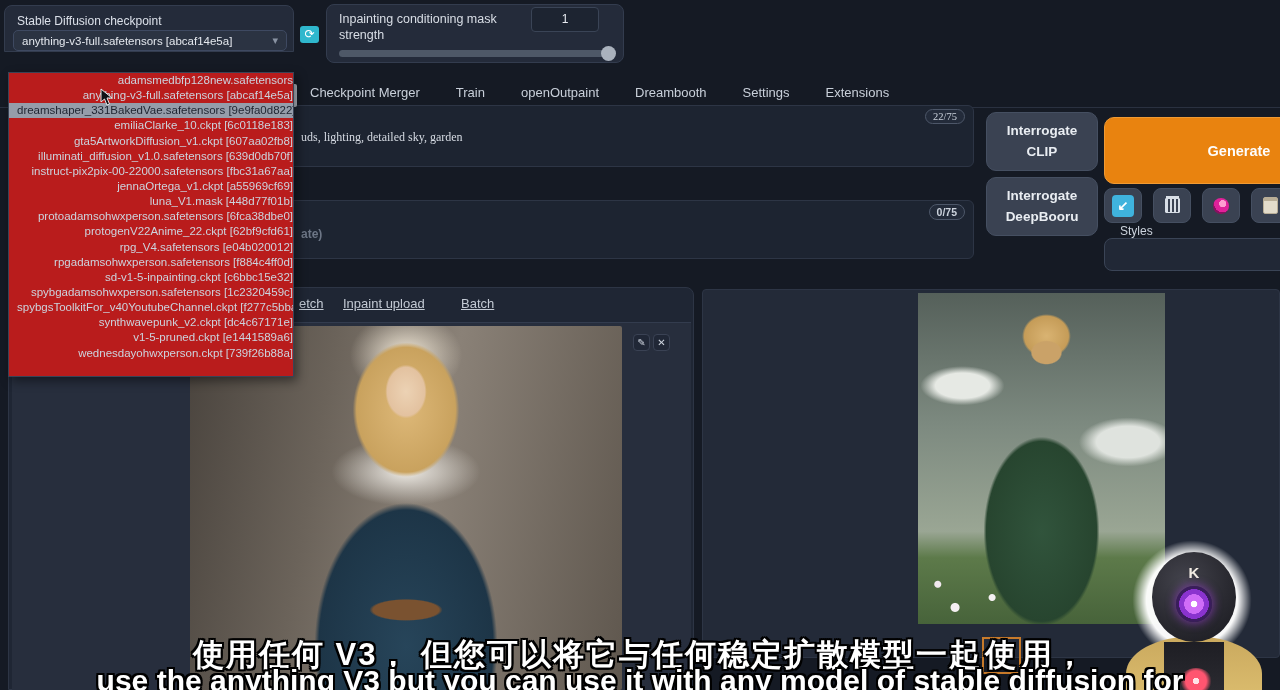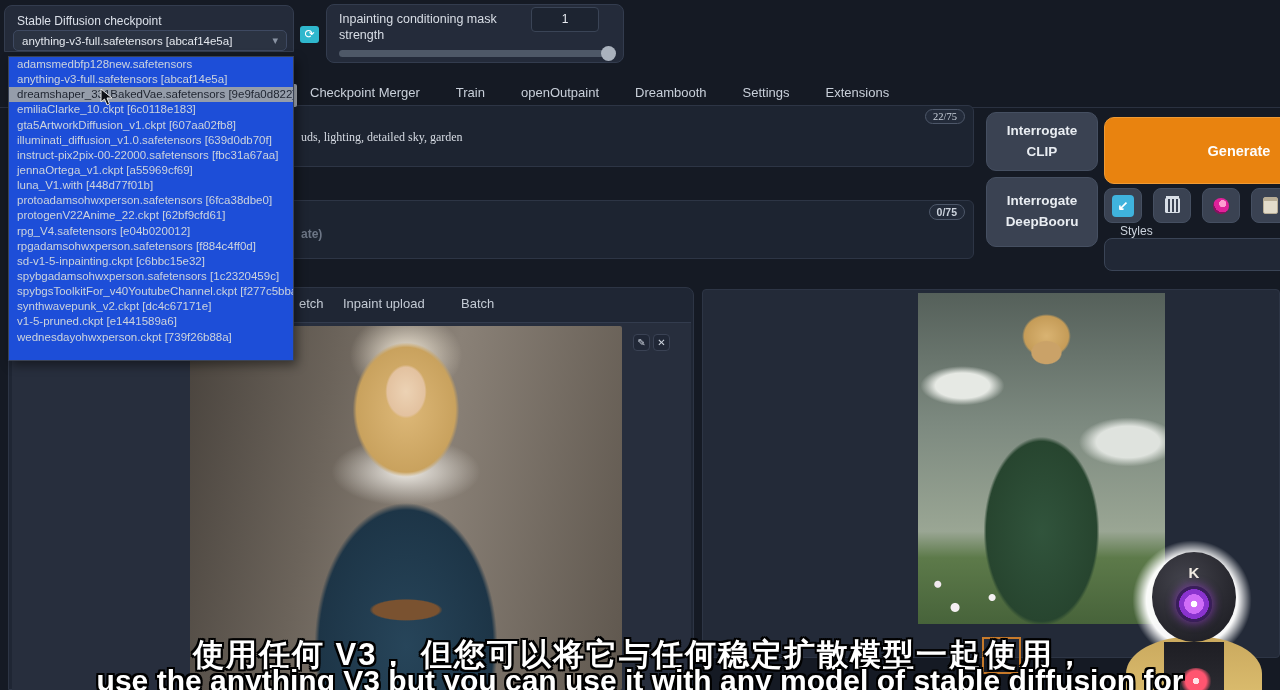--- a/index.html
+++ b/index.html
@@ -35,21 +35,21 @@
   .prompt-box{left:8px;top:105px;width:966px;height:62px;font-family:Liberation Serif, serif;}
   .neg-box{left:8px;top:200px;width:966px;height:59px;font-weight:bold;}
   .counter{position:absolute;right:8px;top:3px;padding:1px 7px;border:1px solid #4d5769;border-radius:9px;
            background:#232b3a;font-size:10.5px;color:#ccd3dd;}
   .prompt-text{position:absolute;left:292px;top:24px;font-size:12px;color:#d6dbe3;}
   .neg-ph{position:absolute;left:292px;top:26px;font-size:12px;color:#6d7686;}
 
   
   .i2i-panel{left:8px;top:287px;width:686px;height:403px;background:#1f2634;border:1px solid #2d3545;
              border-radius:8px 8px 0 0;box-sizing:border-box;}
-  .subtab{position:absolute;top:8px;font-size:13px;color:#c3cad4;cursor:pointer;white-space:nowrap;}
+  .subtab{position:absolute;top:8px;font-size:13px;color:#c3cad4;cursor:pointer;white-space:nowrap;text-decoration:underline;}
   .droparea{position:absolute;left:3px;top:34px;width:679px;height:368px;background:#272e3d;border-top:1px solid #333c4e;cursor:pointer;}
   .woman-img{left:190px;top:326px;width:432px;height:364px;border-radius:2px;cursor:pointer;
     background-color:#6e665c;
     background-image:
       radial-gradient(ellipse 34px 44px at 50% 18%, #ecd2b4 0%, #e3c2a0 55%, rgba(0,0,0,0) 61%),
       radial-gradient(ellipse 95px 120px at 50% 23%, #ddb878 0%, #c9a25e 52%, rgba(0,0,0,0) 56%),
       radial-gradient(ellipse 120px 55px at 50% 40%, #efece6 0%, rgba(239,236,230,0) 62%),
       radial-gradient(ellipse 60px 18px at 50% 78%, #7a5230 0%, #7a5230 55%, rgba(0,0,0,0) 61%),
       radial-gradient(ellipse 150px 235px at 50% 88%, #27455a 0%, #1d3547 58%, rgba(0,0,0,0) 61%),
       radial-gradient(ellipse 80px 60px at 50% 8%, #f2e9d8 0%, rgba(242,233,216,0) 70%),
@@ -57,21 +57,21 @@
   .imgbtn{width:17px;height:17px;background:rgba(32,39,53,.92);border:1px solid #3a4254;border-radius:4px;
           color:#ced5df;font-size:10px;line-height:15px;text-align:center;cursor:pointer;box-sizing:border-box;}
   .edit-btn{left:633px;top:334px;}
   .close-btn{left:653px;top:334px;}
 
   
   .gbtn{background:#3a4252;border:1px solid #454f61;border-radius:10px;box-sizing:border-box;
         color:#e9edf2;font-size:13.5px;font-weight:600;display:flex;align-items:center;justify-content:center;
         text-align:center;line-height:1.55;cursor:pointer;}
   .clip-btn{left:986px;top:112px;width:112px;height:59px;padding:16px 14px;}
-  .booru-btn{left:986px;top:177px;width:112px;height:70px;padding:0 25px;}
+  .booru-btn{left:986px;top:177px;width:112px;height:59px;padding:0 25px;}
   .generate-btn{left:1104px;top:117px;width:270px;height:67px;background:#e9830f;border:1px solid #f09a33;
                 border-radius:10px;box-sizing:border-box;color:#fdfdfd;font-size:14.5px;font-weight:700;
                 display:flex;align-items:center;justify-content:center;cursor:pointer;}
   .iconrow{left:1104px;top:188px;display:flex;gap:11px;}
   .sqbtn{width:38px;height:35px;background:#3a4252;border:1px solid #454f61;border-radius:8px;box-sizing:border-box;
          display:flex;align-items:center;justify-content:center;cursor:pointer;}
   .paste-gl{width:22px;height:22px;background:#3fb3dd;border-radius:4px;color:#fff;font-size:13px;font-weight:bold;
             line-height:22px;text-align:center;}
   .trash-gl{width:13px;height:13px;border:1px solid #d8dee6;border-radius:1px;box-shadow:0 -3px 0 -1px #d8dee6;
             background:repeating-linear-gradient(90deg,#d8dee6 0 2px,transparent 2px 4px);}
@@ -92,22 +92,22 @@
       radial-gradient(ellipse 40px 36px at 52% 13%, #d9b372 0%, #c59c58 55%, rgba(0,0,0,0) 61%),
       radial-gradient(ellipse 95px 155px at 50% 72%, #31543c 0%, #27452f 58%, rgba(0,0,0,0) 61%),
       radial-gradient(circle 5px at 15% 95%, #f5f0f2 0 4px, rgba(0,0,0,0) 5px),
       radial-gradient(circle 4px at 30% 92%, #f5f0f2 0 3px, rgba(0,0,0,0) 4px),
       radial-gradient(circle 4px at 8% 88%, #f0e8ee 0 3px, rgba(0,0,0,0) 4px),
       radial-gradient(ellipse 60px 28px at 18% 28%, #e6e9e4 0 45%, rgba(0,0,0,0) 70%),
       radial-gradient(ellipse 70px 35px at 85% 45%, #dfe3de 0 45%, rgba(0,0,0,0) 70%),
       linear-gradient(180deg, #55605a 0%, #7d8a80 40%, #9aa694 72%, #5d7a4a 80%, #47633a 100%);}
 
   
-  .dd-list{left:8px;top:56px;width:286px;height:305px;background:#1d4ed8;border:1px solid #3a4356;
-           box-sizing:border-box;z-index:10;box-shadow:3px 4px 10px rgba(0,0,0,.45);}
+  .dd-list{left:8px;top:72px;width:286px;height:305px;background:#b91c1c;border:1px solid #3a4356;
+           box-sizing:border-box;z-index:10;box-shadow:3px 4px 10px rgba(0,0,0,.45);text-align:right;}
   .dd-item{height:15.15px;line-height:15.15px;padding-left:8px;font-size:11.5px;color:#ccd3dd;
            white-space:nowrap;overflow:hidden;cursor:pointer;}
   .dd-item.hl{background:#959daa;color:#1e2430;}
   .cursor{left:100px;top:88px;z-index:11;}
 
   
   .sub{left:0;width:1280px;text-align:center;color:#fff;z-index:6;white-space:nowrap;
        text-shadow:-2px 0 0 #000,2px 0 0 #000,0 -2px 0 #000,0 2px 0 #000,
                    -2px -2px 0 #000,2px 2px 0 #000,-2px 2px 0 #000,2px -2px 0 #000;}
   .sub-zh{top:626px;font-size:31px;font-weight:600;letter-spacing:2px;margin-top:8px;}
@@ -209,21 +209,21 @@
 
   <div class="abs dd-list">
     <div class="dd-item">adamsmedbfp128new.safetensors</div>
     <div class="dd-item">anything-v3-full.safetensors [abcaf14e5a]</div>
     <div class="dd-item hl">dreamshaper_331BakedVae.safetensors [9e9fa0d822]</div>
     <div class="dd-item">emiliaClarke_10.ckpt [6c0118e183]</div>
     <div class="dd-item">gta5ArtworkDiffusion_v1.ckpt [607aa02fb8]</div>
     <div class="dd-item">illuminati_diffusion_v1.0.safetensors [639d0db70f]</div>
     <div class="dd-item">instruct-pix2pix-00-22000.safetensors [fbc31a67aa]</div>
     <div class="dd-item">jennaOrtega_v1.ckpt [a55969cf69]</div>
-    <div class="dd-item">luna_V1.with [448d77f01b]</div>
+    <div class="dd-item">luna_V1.mask [448d77f01b]</div>
     <div class="dd-item">protoadamsohwxperson.safetensors [6fca38dbe0]</div>
     <div class="dd-item">protogenV22Anime_22.ckpt [62bf9cfd61]</div>
     <div class="dd-item">rpg_V4.safetensors [e04b020012]</div>
     <div class="dd-item">rpgadamsohwxperson.safetensors [f884c4ff0d]</div>
     <div class="dd-item">sd-v1-5-inpainting.ckpt [c6bbc15e32]</div>
     <div class="dd-item">spybgadamsohwxperson.safetensors [1c2320459c]</div>
     <div class="dd-item">spybgsToolkitFor_v40YoutubeChannel.ckpt [f277c5bba1]</div>
     <div class="dd-item">synthwavepunk_v2.ckpt [dc4c67171e]</div>
     <div class="dd-item">v1-5-pruned.ckpt [e1441589a6]</div>
     <div class="dd-item">wednesdayohwxperson.ckpt [739f26b88a]</div>

